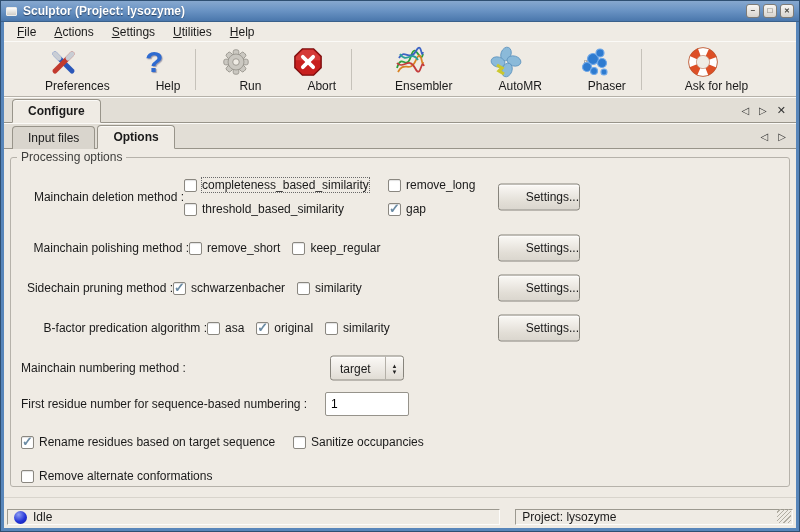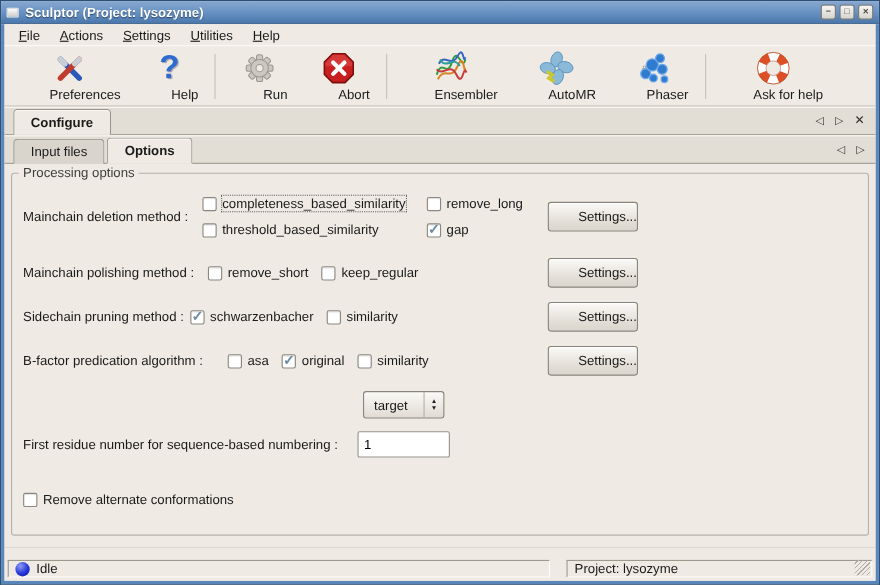--- a/index.html
+++ b/index.html
@@ -72,21 +72,21 @@
   .nav-glyph.prev::before { content:"◁"; }
   .nav-glyph.next::before { content:"▷"; }
   .nav-glyph.close::before { content:"✕"; font-size:11px; }
 
   
   .content { flex:1; background:#EFEBE4; padding:8px 4px 4px 4px; position:relative; }
   .groupbox { position:relative; border:1px solid #B6B2AA; border-radius:3px; height:330px; margin:0 2px; padding:16px 0 0 10px; }
   .group-title { position:absolute; top:-8px; left:6px; background:#EFEBE4; padding:0 4px; color:#3E3E3C; }
 
   .opt-row { position:relative; display:flex; align-items:center; margin-bottom:16px; min-height:24px; }
-  .row-label { white-space:nowrap; }
+  .row-label { white-space:nowrap;text-align:right; }
   .cbgroup { display:flex; align-items:center; gap:12px; }
   .cbitem { display:flex; align-items:center; gap:5px; white-space:nowrap; }
   .cb { width:13px; height:13px; flex:0 0 13px; background:#fff; border:1px solid #8A8780; border-radius:2px; position:relative; box-shadow:inset 0 1px 1px rgba(0,0,0,.12); }
   .cb.checked::after { content:"✓"; position:absolute; left:0px; top:-3px; color:#6C8CA4; font-weight:bold; font-size:13px; }
   .cb-label.focused { outline:1px dotted #6a6a6a; }
 
   .settings-btn {
     position:absolute; left:477px; top:50%; transform:translateY(-50%);
     width:82px; height:27px; border:1px solid #87847C; border-radius:3px;
     background:linear-gradient(#FBF9F6,#E2DED6 70%, #DAD6CE);
@@ -110,21 +110,21 @@
     width:74px; height:25px; border:1px solid #87847C; border-radius:3px;
     background:linear-gradient(#FBF9F6,#E0DCD4); display:flex; align-items:center;
     box-shadow:inset 0 1px 0 #fff;
   }
   .combo-value { flex:1; padding-left:9px; }
   .combo-arrows { width:18px; border-left:1px solid #B3AFA7; display:flex; flex-direction:column; align-items:center; justify-content:center; height:100%; }
   .combo-arrows i { font-style:normal; font-size:6px; line-height:6px; color:#222; }
   .arrow-up::before { content:"▲"; }
   .arrow-down::before { content:"▼"; }
 
-  .row-firstres { margin-bottom:26px; }
+  .row-firstres { margin-bottom:14px; }
   .text-input {
     position:absolute; left:304px; top:50%; transform:translateY(-50%);
     width:84px; height:24px; border:1px solid #96938B; border-radius:2px;
     background:#fff; padding-left:5px; font-size:12px; font-family:"Liberation Sans", sans-serif;
   }
   .row-rename { margin-bottom:10px; }
   .row-rename .cbitem.second { position:absolute; left:272px; }
 
   
   .statusbar { flex:0 0 31px; height:31px; display:flex; gap:15px; padding:3px 3px 3px 3px; background:#EFEBE4; border-top:1px solid #D8D4CC;align-items:flex-end; }
@@ -369,34 +369,45 @@
             </span>
             <span class="cbitem">
               <span class="cb"></span>
               <span class="cb-label">similarity</span>
             </span>
           </div>
           <span class="settings-btn">Settings...</span>
         </div>
 
         <div class="opt-row row-number">
+          <span class="row-label">Mainchain numbering method :</span>
           <span class="combo">
             <span class="combo-value">target</span>
             <span class="combo-arrows">
                 <i class="arrow-up"></i>
                 <i class="arrow-down"></i>
               </span>
           </span>
         </div>
 
         <div class="opt-row row-firstres">
           <span class="row-label">First residue number for sequence-based numbering :</span>
           <input class="text-input" type="text" value="1" style="">
         </div>
 
+        <div class="opt-row row-rename">
+          <span class="cbitem">
+            <span class="cb checked"></span>
+            <span class="cb-label">Rename residues based on target sequence</span>
+          </span>
+          <span class="cbitem second">
+            <span class="cb"></span>
+            <span class="cb-label">Sanitize occupancies</span>
+          </span>
+        </div>
 
         <div class="opt-row">
           <span class="cbitem">
             <span class="cb"></span>
             <span class="cb-label">Remove alternate conformations</span>
           </span>
         </div>
 
       </div>
     </div>

